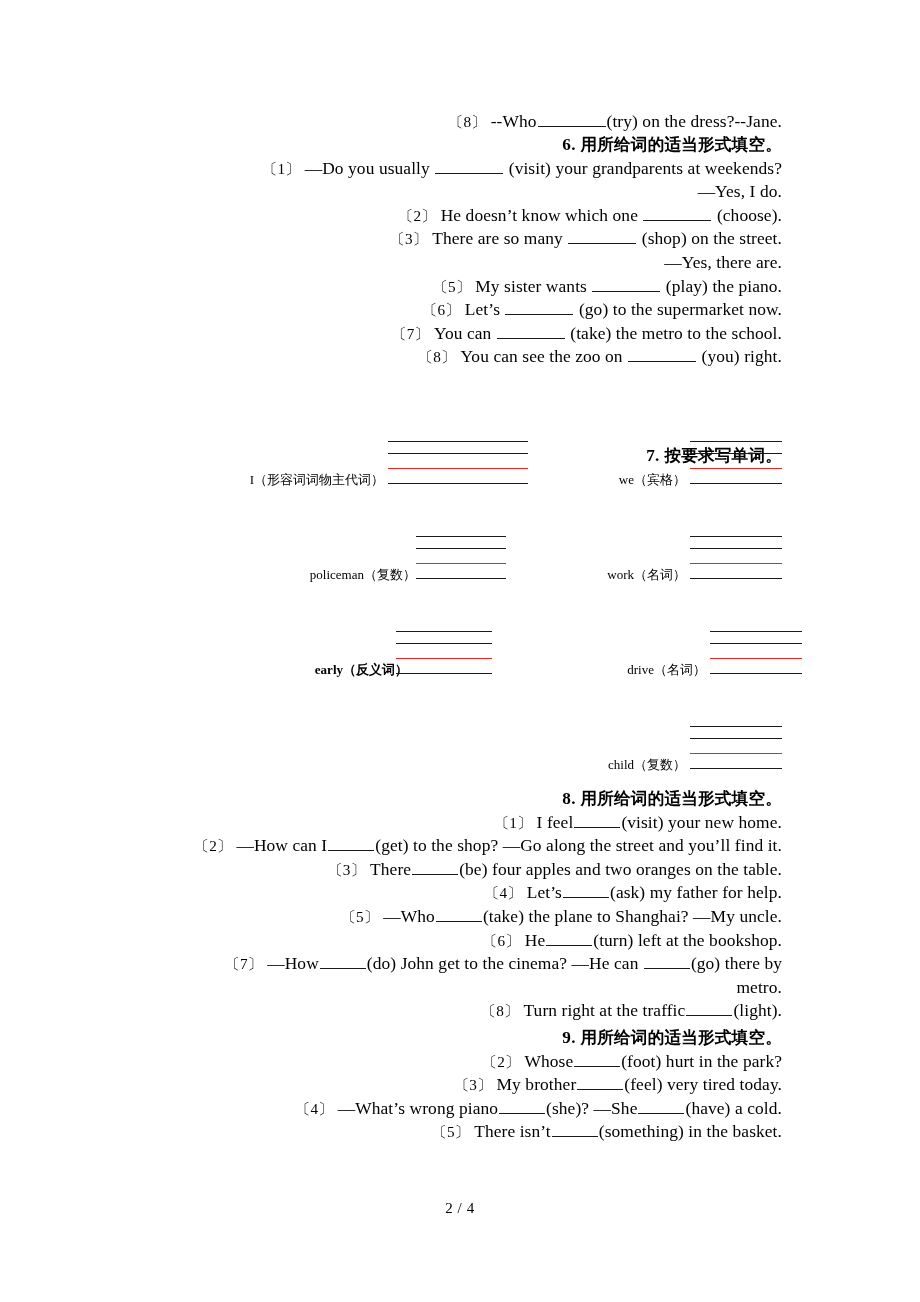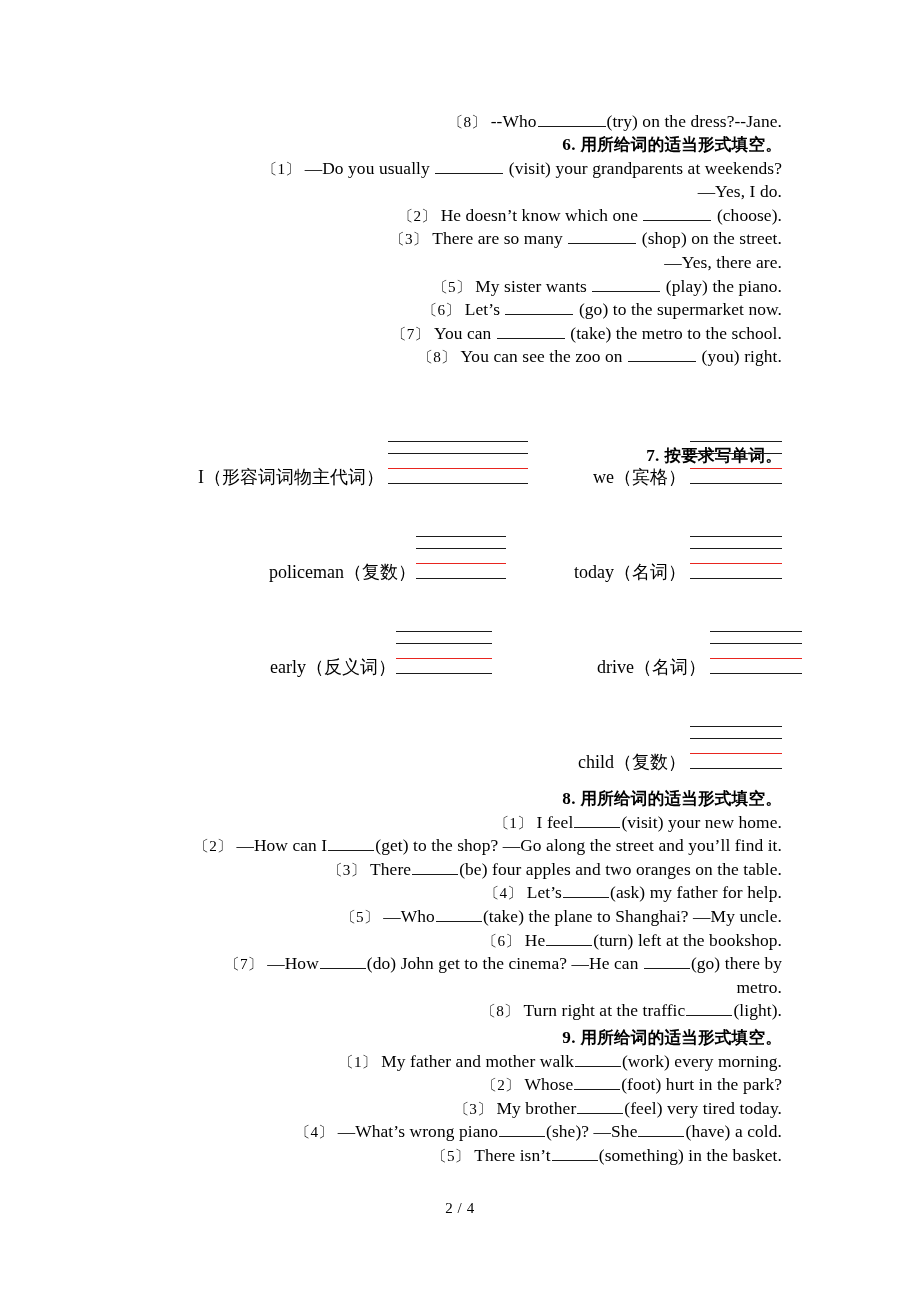--- a/index.html
+++ b/index.html
@@ -69,21 +69,21 @@
     height: 95px;
   }
   .hw-cell {
     position: absolute;
     height: 56px;
   }
   .hw-label {
     position: absolute;
     right: 0;
     bottom: -2px;
-    font-size: 18px;
+    font-size: 13px;
     white-space: nowrap;
     line-height: 1;
   }
   .hw-lines {
     position: absolute;
     bottom: 0;
     height: 43px;
   }
   .hw-lines i {
     display: block;
@@ -198,33 +198,33 @@
       <div class="hw-cell" style="left:0px; width:390px;">
         <span class="hw-label" style="right:112px;">policeman（复数）</span>
         <span class="hw-lines" style="right:22px; width:90px;">
           <i class="l1"></i>
             <i class="l2"></i>
             <i class="l3"></i>
             <i class="l4"></i>
         </span>
       </div>
       <div class="hw-cell" style="left:404px; width:240px;">
-        <span class="hw-label" style="right:96px;">today（名词）</span>
+        <span class="hw-label" style="right:96px;">work（名词）</span>
         <span class="hw-lines" style="right:0; width:92px;">
           <i class="l1"></i>
             <i class="l2"></i>
             <i class="l3"></i>
             <i class="l4"></i>
         </span>
       </div>
     </div>
 
     <div class="hw-row">
       <div class="hw-cell" style="left:0px; width:390px;">
-        <span class="hw-label" style="right:132px;">early（反义词）</span>
+        <span class="hw-label" style="right:120px;font-weight:bold;">early（反义词）</span>
         <span class="hw-lines" style="right:36px; width:96px;">
           <i class="l1"></i>
             <i class="l2"></i>
             <i class="l3"></i>
             <i class="l4"></i>
         </span>
       </div>
       <div class="hw-cell" style="left:424px; width:240px;">
         <span class="hw-label" style="right:96px;">drive（名词）</span>
         <span class="hw-lines" style="right:0; width:92px;">
@@ -294,24 +294,20 @@
   </div>
 
   <div id="sec9" style="position:absolute; top:1026px; left:0; width:644px;">
 
     <div class="ln sec">
       <span class="secnum">9.</span>
       <span>用所给词的适当形式填空。</span>
     </div>
 
     <div class="ln">
-      <span class="num">〔1〕</span>
-      <span>My father and mother walk</span><span class="blank w6"></span><span>(work) every morning.</span>
-    </div>
-    <div class="ln">
       <span class="num">〔2〕</span>
       <span>Whose</span><span class="blank w6"></span><span>(foot) hurt in the park?</span>
     </div>
     <div class="ln">
       <span class="num">〔3〕</span>
       <span>My brother</span><span class="blank w6"></span><span>(feel) very tired today.</span>
     </div>
     <div class="ln">
       <span class="num">〔4〕</span>
       <span>—What’s wrong piano</span><span class="blank w6"></span><span>(she)? —She</span><span class="blank w6"></span><span>(have) a cold.</span>

